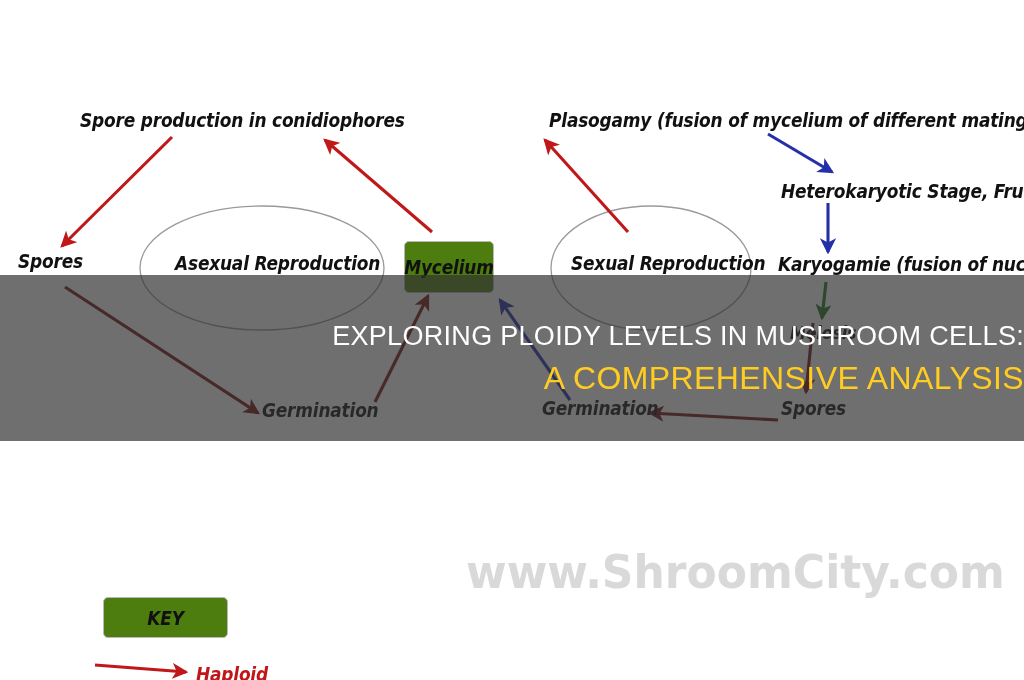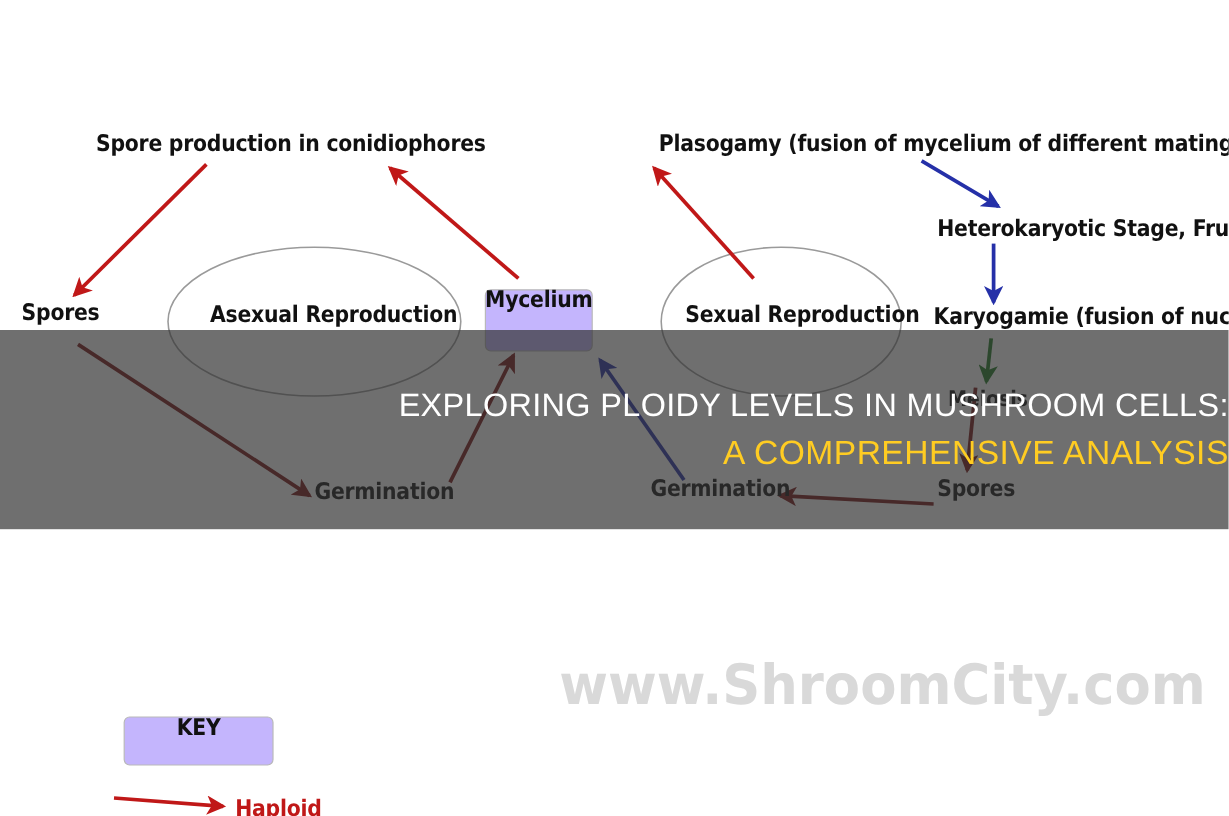--- a/index.html
+++ b/index.html
@@ -6,41 +6,41 @@
   body{
     width:1024px;height:680px;
     background:#ffffff;
     font-family:"Liberation Sans", sans-serif;
     overflow:hidden;
     position:relative;
   }
   #stage{position:absolute;inset:0;width:1024px;height:680px;overflow:hidden;background:#fff;}
 
   
-  #diagram{position:absolute;left:0;top:0;width:1024px;height:516px;}
+  #diagram{position:absolute;left:0;top:0;width:1024px;height:516px;font-style:italic;}
   #diagram svg{position:absolute;left:0;top:0;}
 
   .dlabel{
     position:absolute;
     font-family:"DejaVu Sans", sans-serif;
     font-weight:700;
     color:#111111;
     white-space:nowrap;
     letter-spacing:-0.2px;
     transform:scaleY(1.12);
     transform-origin:left center;
   }
 
   .node-box{
     position:absolute;
-    background:#c4b5fd;
+    background:#4d7c0f;
     border:1px solid #b9b9b9;
     border-radius:5px;
     box-sizing:border-box;
-    display:flex;justify-content:center;
+    display:flex;align-items:center;justify-content:center;
   }
   .node-box .dlabel{position:static;transform:scaleY(1.12);}
 
   
   #watermark{
     position:absolute;
     left:466px;top:545px;
     font-family:"DejaVu Sans", sans-serif;
     font-weight:700;
     font-size:44px;
@@ -64,21 +64,21 @@
     font-family:"Liberation Sans", sans-serif;
     font-size:27px;
     font-weight:400;
     color:#ffffff;
     letter-spacing:0.3px;
     white-space:nowrap;
     line-height:1;
   }
   #banner .bsub{
     font-family:"Liberation Sans", sans-serif;
-    font-size:28px;
+    font-size:32px;
     font-weight:400;
     color:#ffcc22;
     letter-spacing:0.4px;
     white-space:nowrap;
     line-height:1;
   }
 </style>
 </head>
 <body>
 

